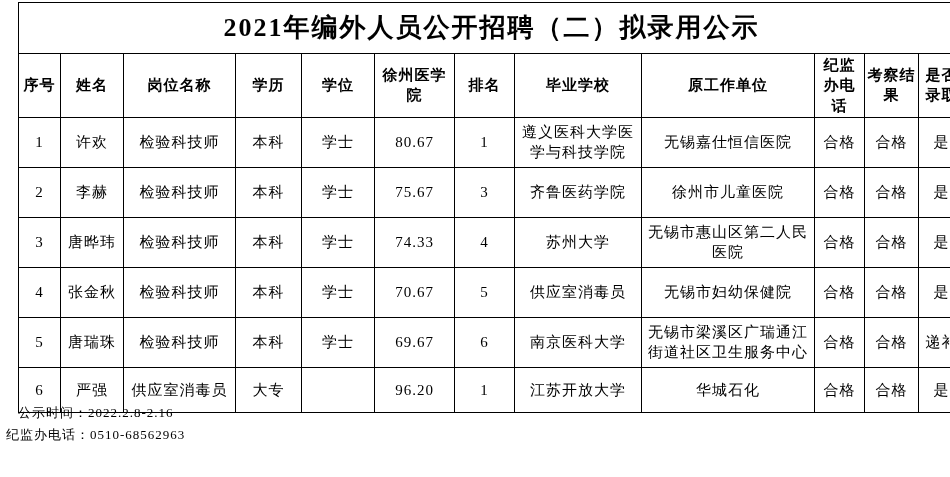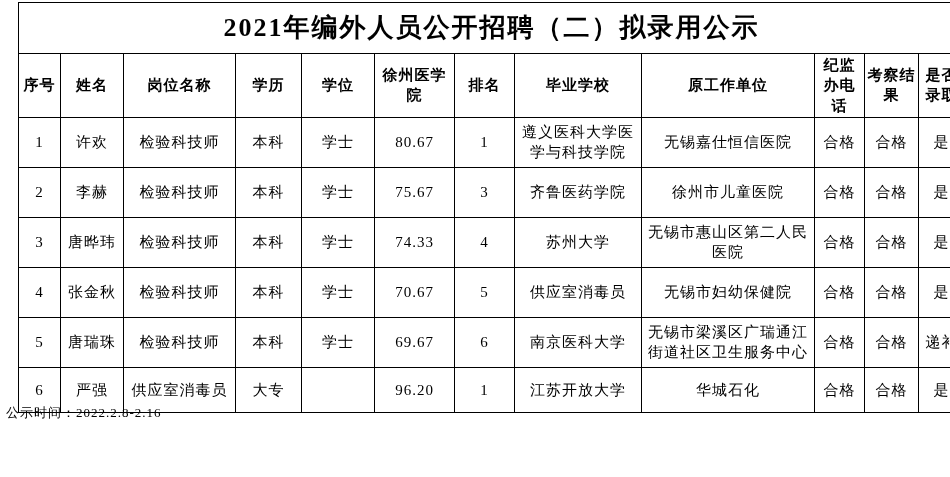--- a/index.html
+++ b/index.html
@@ -175,14 +175,15 @@
       <td>华城石化</td>
       <td>合格</td>
       <td>合格</td>
       <td>是</td>
     </tr>
   </tbody>
     </table>
 
   <div class="footer">
     <div>公示时间：2022.2.8-2.16</div>
+    <div>纪监办电话：0510-68562963</div>
   </div>
 </div>
 
 </body></html>

